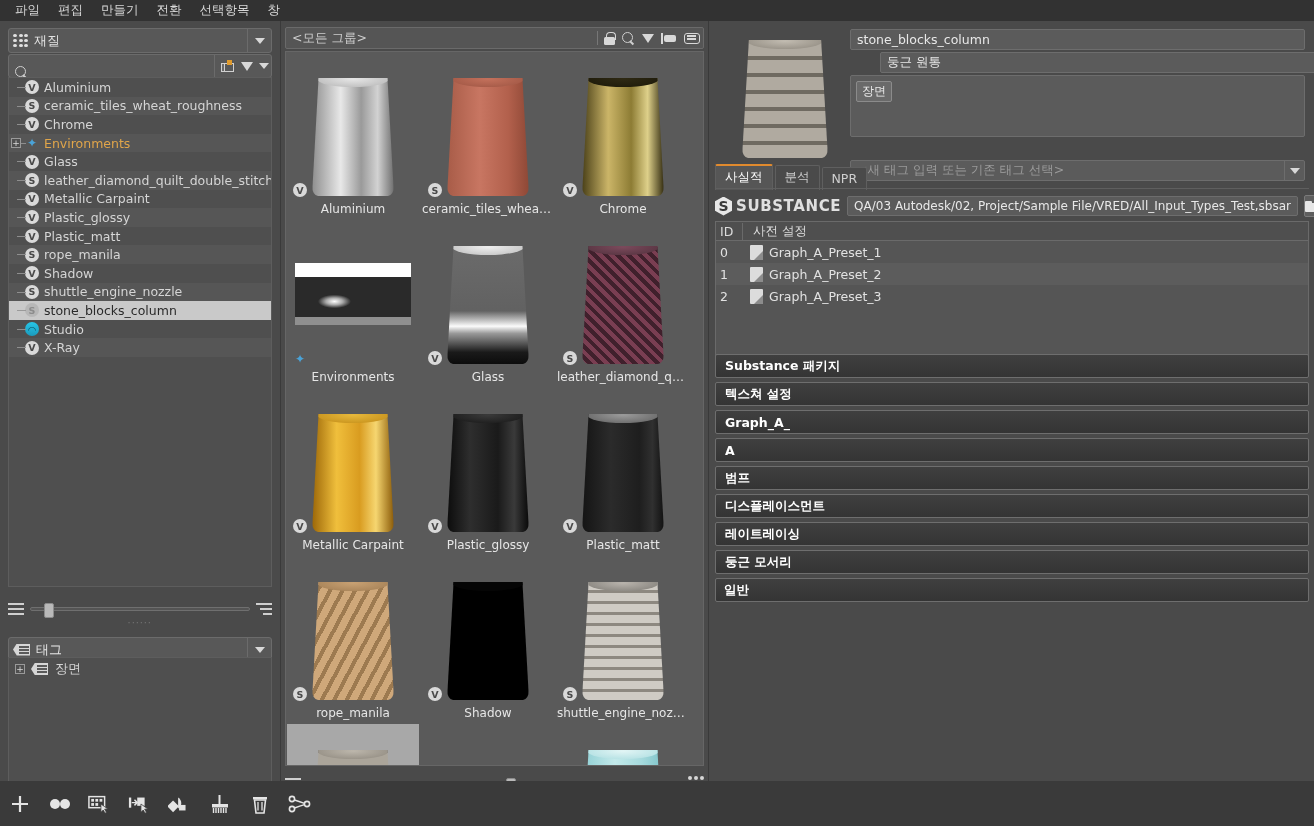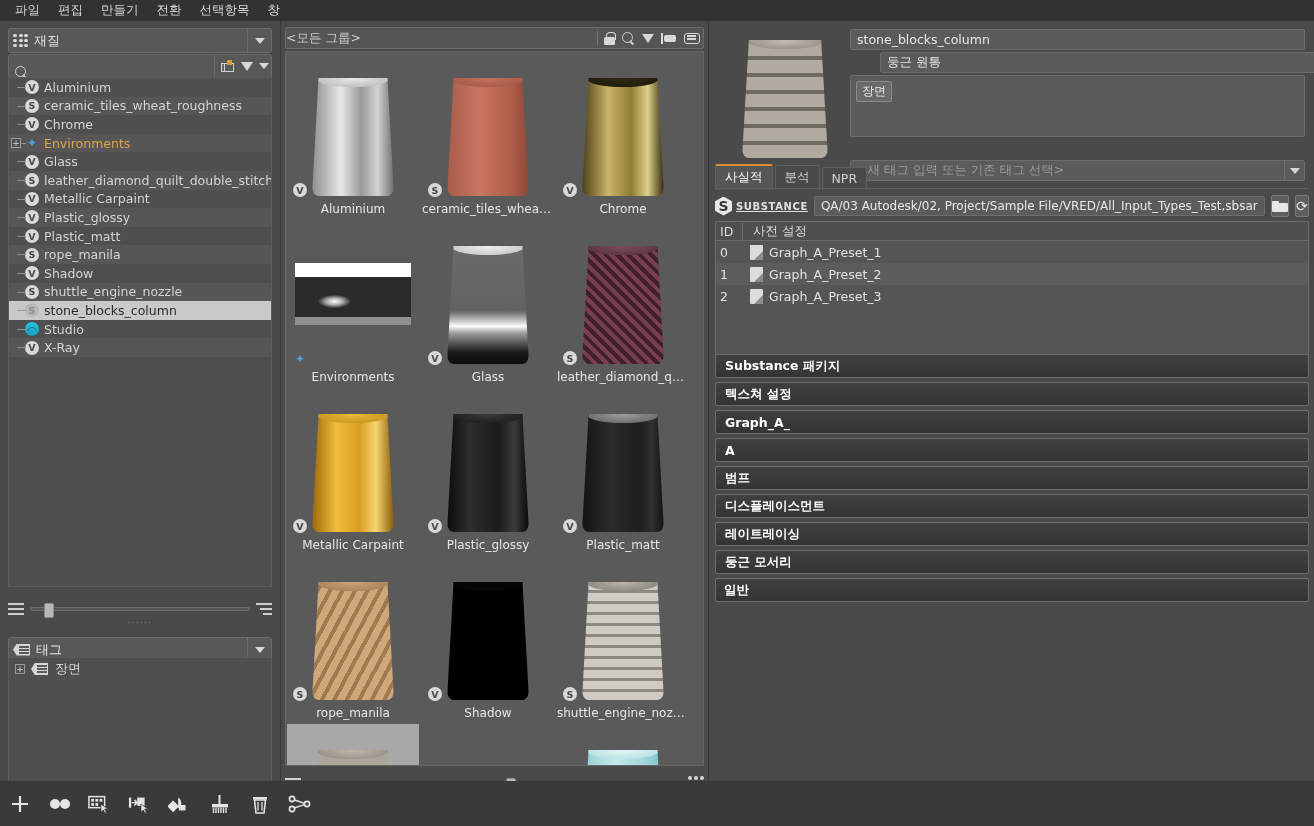--- a/index.html
+++ b/index.html
@@ -123,21 +123,21 @@
     position:absolute; left:0; top:781px; width:1314px; height:45px;
     background:#3a3a3a; display:flex; align-items:center; padding-left:8px; gap:16px;
   }
   .tb-ico { width:24px;height:24px;display:flex;align-items:center;justify-content:center;color:#e0e0e0; }
 
   
   .mid-panel { position:absolute; left:281px; top:21px; width:427px; height:760px; background:#4a4a4a; }
   .mid-top {
     position:absolute; left:4px; top:6px; width:419px; height:22px;
     background:#555; border:1px solid #6a6a6a; border-radius:2px;
-    display:flex; align-items:center; 
+    display:flex; align-items:center; padding-left:6px;
   }
   .mid-top .grp { font-size:12.5px; color:#cfcfcf; }
   .mid-top .icons {
     position:absolute; right:3px; top:1px; bottom:1px; display:flex; align-items:center; gap:7px;
     padding-left:7px;
   }
   .mid-top .icons .divider { position:absolute; left:0; top:2px; bottom:2px; width:1px; background:#777; }
   .lock-ico { width:11px;height:13px;position:relative; }
   .lock-ico::before{content:"";position:absolute;left:1.5px;top:0;width:8px;height:7px;border:1.7px solid #d8d8d8;border-bottom:none;border-radius:4px 4px 0 0;}
   .lock-ico::after{content:"";position:absolute;left:0;top:5px;width:11px;height:8px;background:#d8d8d8;border-radius:1.5px;}
@@ -225,21 +225,21 @@
   .tab.active { background:#565656; color:#fff; border-top:2px solid #e08a2e; }
   .tab-underline { position:absolute; left:5px; top:167px; width:594px; height:1px; background:#5f5f5f; }
 
   .subst-row { position:absolute; left:5px; top:173px; width:594px; height:24px; display:flex; align-items:center; gap:6px; }
   .subst-logo { display:flex; align-items:center; gap:4px; }
   .s-hex {
     width:17px;height:19px;background:#e8e8e8; color:#3a3a3a; font-weight:bold;
     font-size:14px; display:flex; align-items:center; justify-content:center;
     clip-path: polygon(50% 0%, 100% 25%, 100% 75%, 50% 100%, 0% 75%, 0% 25%);
   }
-  .subst-word { font-size:10px; letter-spacing:0.6px; font-weight:bold; color:#e0e0e0;text-decoration:underline; }
+  .subst-word { font-size:15px; letter-spacing:0.6px; font-weight:bold; color:#e0e0e0; }
   .path-field { flex:1; height:20px; }
   .sq-btn {
     width:24px;height:22px;background:#5e5e5e;border:1px solid #7a7a7a;border-radius:2px;
     display:flex;align-items:center;justify-content:center;
   }
 
   .preset-table {
     position:absolute; left:5px; top:200px; width:594px; height:144px;
     background:#555; border:1px solid #6a6a6a;
   }

